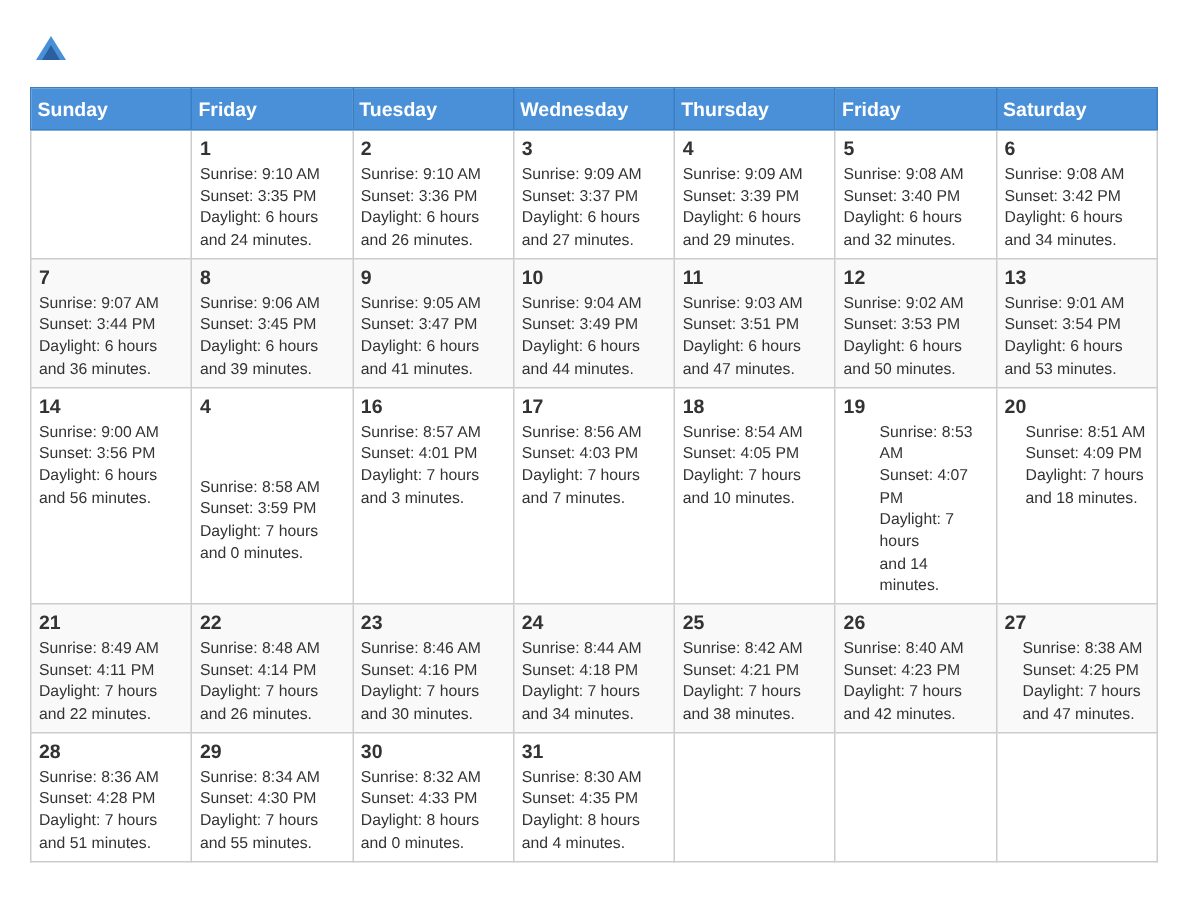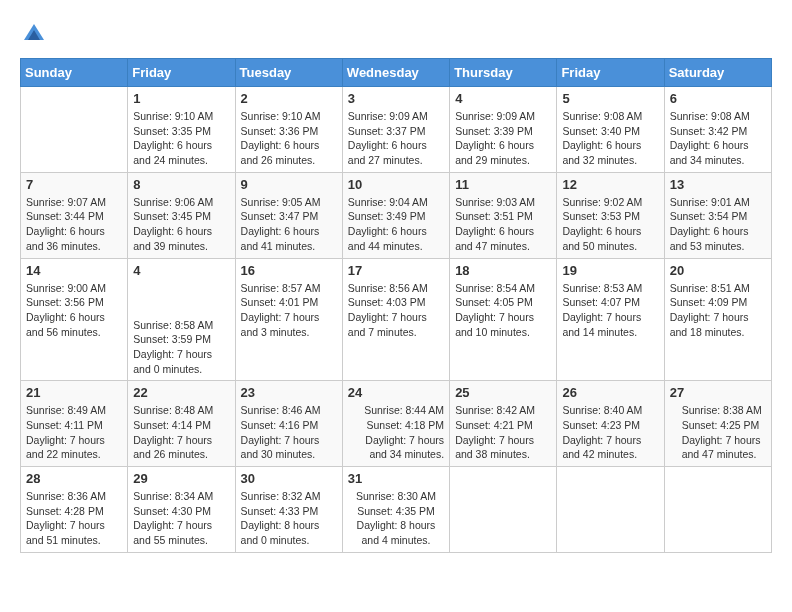--- a/index.html
+++ b/index.html
@@ -248,28 +248,28 @@
         </td>
         <td>
           <span class="day-number">18</span>
           <div class="day-info" style="white-space: pre-line;">Sunrise: 8:54 AM
 Sunset: 4:05 PM
 Daylight: 7 hours
 and 10 minutes.</div>
         </td>
         <td>
           <span class="day-number">19</span>
-          <div class="day-info" style="white-space: pre-line;">Sunrise: 8:53 AM
+          <div class="day-info" style="white-space: pre-line; margin-left: 24px;">Sunrise: 8:53 AM
 Sunset: 4:07 PM
 Daylight: 7 hours
 and 14 minutes.</div>
         </td>
         <td>
           <span class="day-number">20</span>
-          <div class="day-info" style="white-space: pre-line;">Sunrise: 8:51 AM
+          <div class="day-info" style="white-space: pre-line; margin-left: 14px;">Sunrise: 8:51 AM
 Sunset: 4:09 PM
 Daylight: 7 hours
 and 18 minutes.</div>
         </td>
       </tr>
       <tr>
         <td>
           <span class="day-number">21</span>
           <div class="day-info" style="white-space: pre-line;">Sunrise: 8:49 AM
 Sunset: 4:11 PM
@@ -285,21 +285,21 @@
         </td>
         <td>
           <span class="day-number">23</span>
           <div class="day-info" style="white-space: pre-line;">Sunrise: 8:46 AM
 Sunset: 4:16 PM
 Daylight: 7 hours
 and 30 minutes.</div>
         </td>
         <td>
           <span class="day-number">24</span>
-          <div class="day-info" style="white-space: pre-line; text-align: right;">Sunrise: 8:44 AM
+          <div class="day-info" style="white-space: pre-line;">Sunrise: 8:44 AM
 Sunset: 4:18 PM
 Daylight: 7 hours
 and 34 minutes.</div>
         </td>
         <td>
           <span class="day-number">25</span>
           <div class="day-info" style="white-space: pre-line;">Sunrise: 8:42 AM
 Sunset: 4:21 PM
 Daylight: 7 hours
 and 38 minutes.</div>
@@ -336,21 +336,21 @@
         </td>
         <td>
           <span class="day-number">30</span>
           <div class="day-info" style="white-space: pre-line;">Sunrise: 8:32 AM
 Sunset: 4:33 PM
 Daylight: 8 hours
 and 0 minutes.</div>
         </td>
         <td>
           <span class="day-number">31</span>
-          <div class="day-info" style="white-space: pre-line; text-align: center;">Sunrise: 8:30 AM
+          <div class="day-info" style="white-space: pre-line;">Sunrise: 8:30 AM
 Sunset: 4:35 PM
 Daylight: 8 hours
 and 4 minutes.</div>
         </td>
         <td class="empty-cell"></td>
         <td class="empty-cell"></td>
         <td class="empty-cell"></td>
       </tr>
     </tbody>
 </table>

